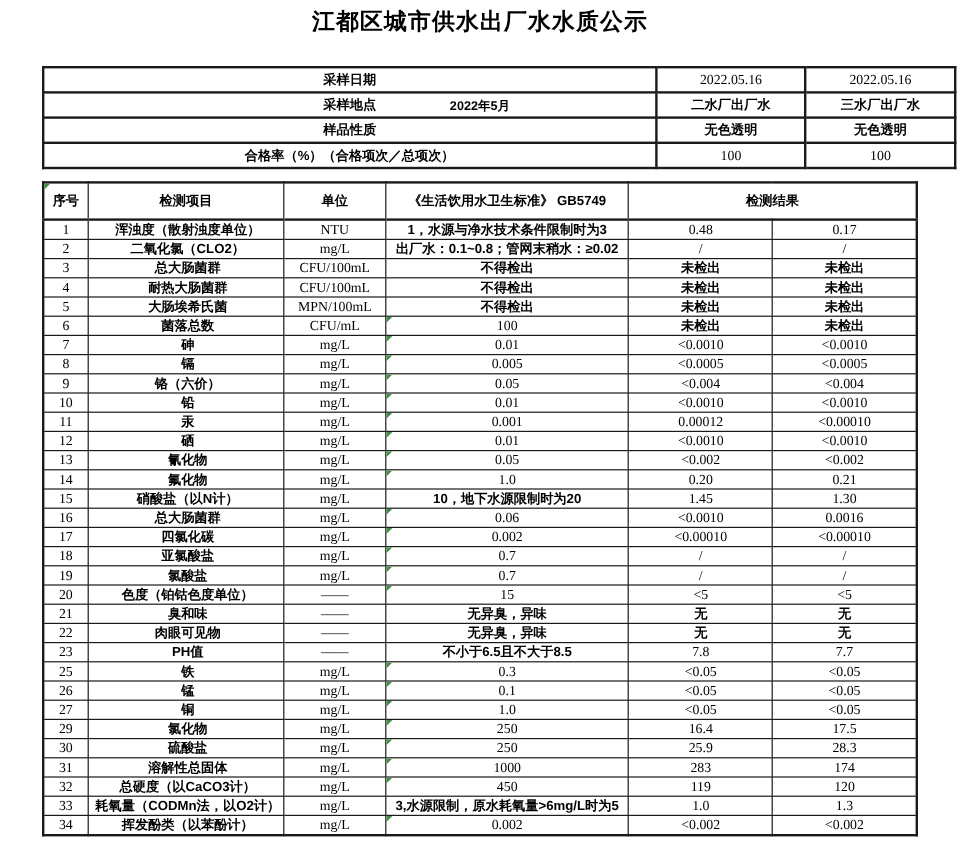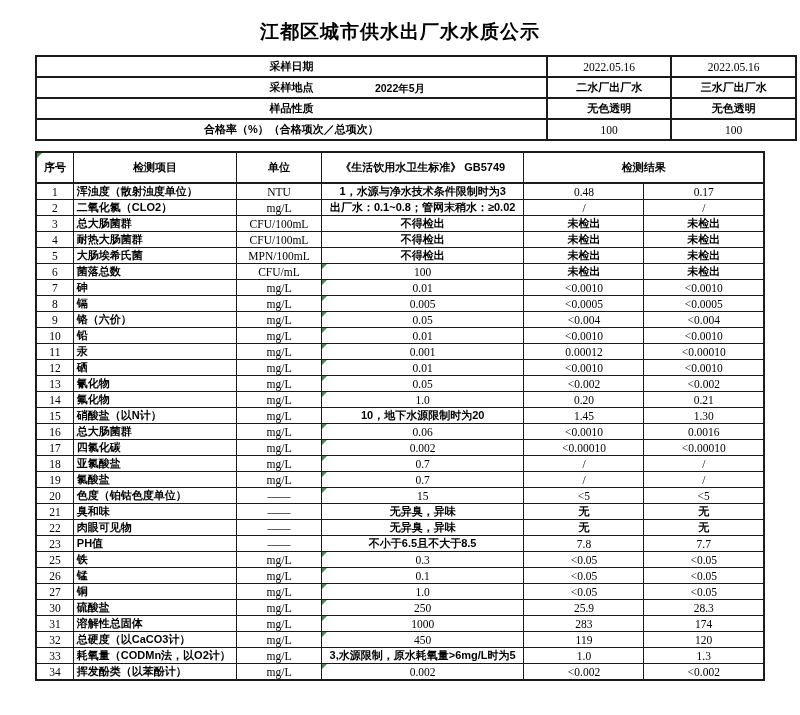--- a/index.html
+++ b/index.html
@@ -1,35 +1,35 @@
 <!DOCTYPE html>
 <html style="--mark: #3f9140;"><head>
 <meta charset="utf-8">
 <style>
   html,body{margin:0;padding:0;background:#ffffff;}
   body{width:800px;height:715px;position:relative;overflow:hidden;
        font-family:"Liberation Serif","DejaVu Serif",serif;color:#000;}
-  .title{position:absolute;top:19px;left:0;width:800px;text-align:center;
+  .title{position:absolute;top:5px;left:0;width:800px;text-align:center;
          font-family:"Liberation Sans","DejaVu Sans",sans-serif;
          font-weight:700;font-size:19px;letter-spacing:1px;}
   .subtitle{position:absolute;top:38px;left:0;width:800px;text-align:center;
             font-family:"Liberation Sans","DejaVu Sans",sans-serif;
             font-weight:700;font-size:10.5px;margin-top:44px;}
   table{border-collapse:collapse;table-layout:fixed;}
   td{padding:0;overflow:hidden;white-space:nowrap;text-align:center;vertical-align:middle;}
   
   #infoTable{position:absolute;top:55px;left:35px;width:762px;border:2px solid #1b1b1b;}
   #infoTable td{border:2px solid #1b1b1b;height:19px;}
   
   #mainTable{position:absolute;top:151px;left:35px;width:730px;border:2px solid #1b1b1b;}
   #mainTable td{border:1px solid #1b1b1b;height:13px;}
   #mainTable thead td{height:29px;border-bottom:2px solid #1b1b1b;}
   .cjk{font-family:"Liberation Sans","DejaVu Sans",sans-serif;font-weight:600;font-size:11px;}
   .num{font-family:"Liberation Serif","DejaVu Serif",serif;font-size:11.5px;}
-  .item-cell{text-align:left;padding-left:3px;}
+  .item-cell{text-align:center;padding-left:3px;}
   .rel{position:relative;}
   .corner-mark{position:absolute;top:0;left:0;width:0;height:0;
                border-top:5px solid var(--mark,#3f9140);
                border-right:5px solid transparent;}
 </style>
 </head>
 <body>
 
 <div class="title">江都区城市供水出厂水水质公示</div>
 <div class="subtitle">2022年5月</div>
@@ -285,20 +285,28 @@
       </tr>
       <tr>
         <td class="num">27</td>
         <td class="cjk item-cell">铜</td>
         <td class="num">mg/L</td>
         <td class="num rel"><span class="corner-mark"></span>1.0</td>
         <td class="num">&lt;0.05</td>
         <td class="num">&lt;0.05</td>
       </tr>
       <tr>
+        <td class="num">29</td>
+        <td class="cjk item-cell">氯化物</td>
+        <td class="num">mg/L</td>
+        <td class="num rel"><span class="corner-mark"></span>250</td>
+        <td class="num">16.4</td>
+        <td class="num">17.5</td>
+      </tr>
+      <tr>
         <td class="num">30</td>
         <td class="cjk item-cell">硫酸盐</td>
         <td class="num">mg/L</td>
         <td class="num rel"><span class="corner-mark"></span>250</td>
         <td class="num">25.9</td>
         <td class="num">28.3</td>
       </tr>
       <tr>
         <td class="num">31</td>
         <td class="cjk item-cell">溶解性总固体</td>

